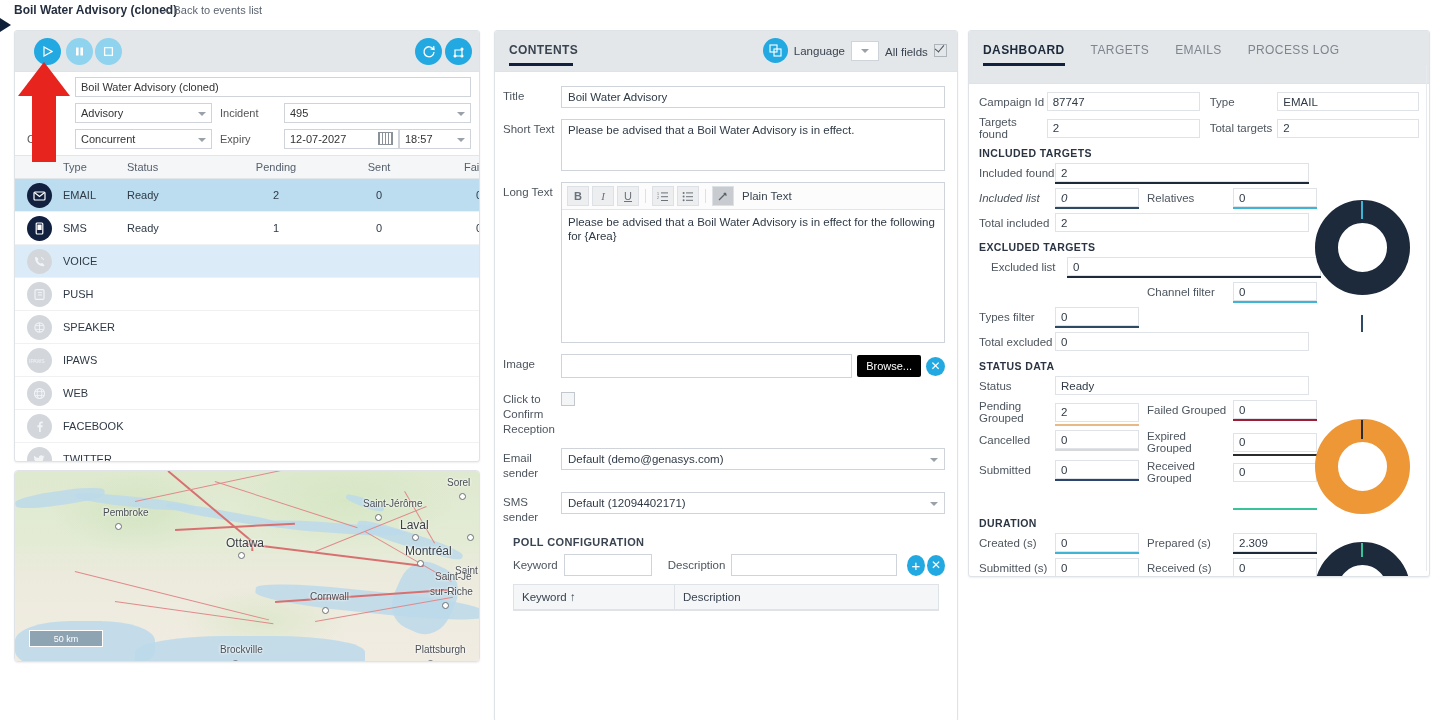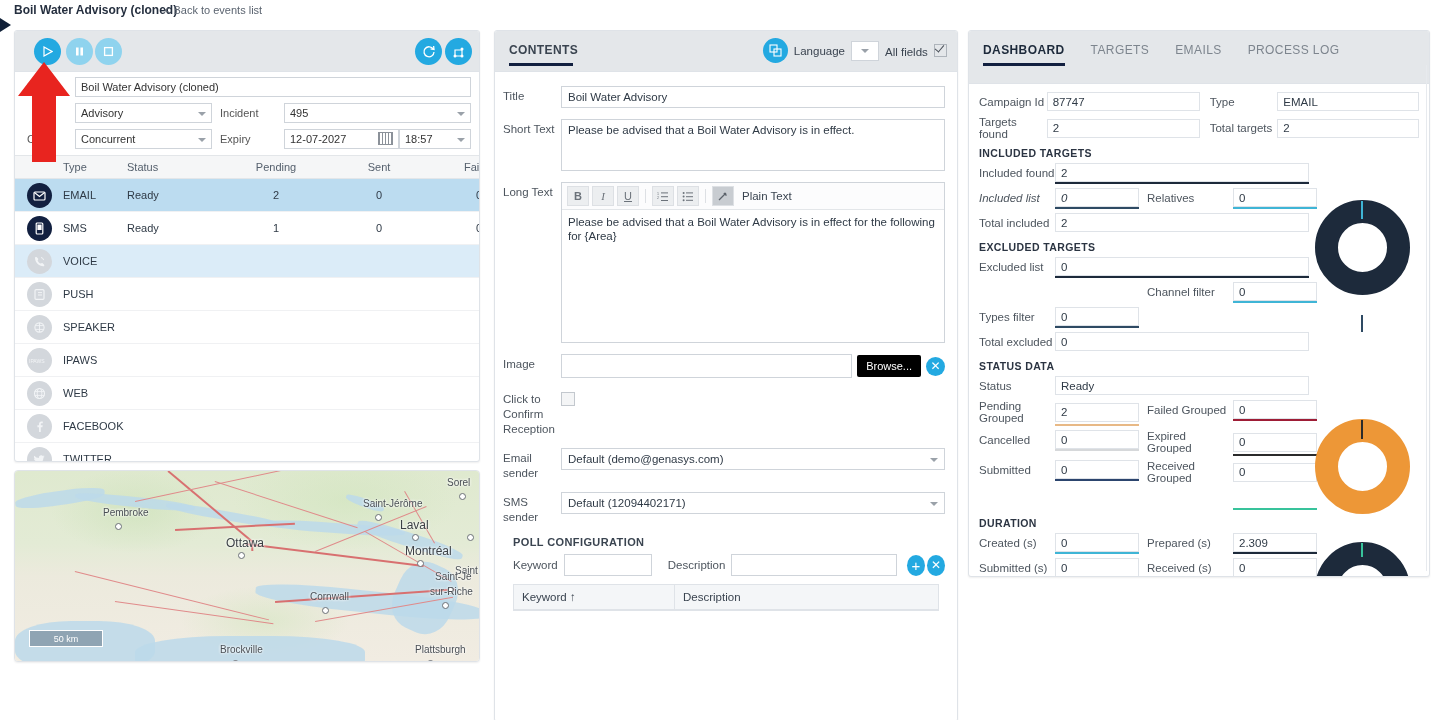--- a/index.html
+++ b/index.html
@@ -611,21 +611,21 @@
               <div class="rlab" style="width:76px;line-height:12px;">Total included</div>
               <div class="rin" style="width:254px;">2</div>
             </div>
             <div class="bar" style="margin-left:76px;width:254px;background:transparent;"></div>
           </div>
         </div>
       </div>
 
     <div class="sect">EXCLUDED TARGETS</div>
     <div id="exc-block">
-        <div style="display: flex; align-items: flex-start; margin-bottom: 4px; margin-left: 4px;">
+        <div style="display: flex; align-items: flex-start; margin-bottom: 4px; margin-left: 16px;">
           <div class="minicol" style="margin-left:0px;">
             <div style="display:flex;align-items:center;">
               <div class="rlab" style="width:76px;line-height:12px;">Excluded list</div>
               <div class="rin" style="width:254px;">0</div>
             </div>
             <div class="bar" style="margin-left:76px;width:254px;background:#1d2a3b;"></div>
           </div>
         </div>
         <div style="display: flex; align-items: flex-start; margin-bottom: 4px; margin-left: 4px;">
           <div class="minicol" style="margin-left:0px;">

